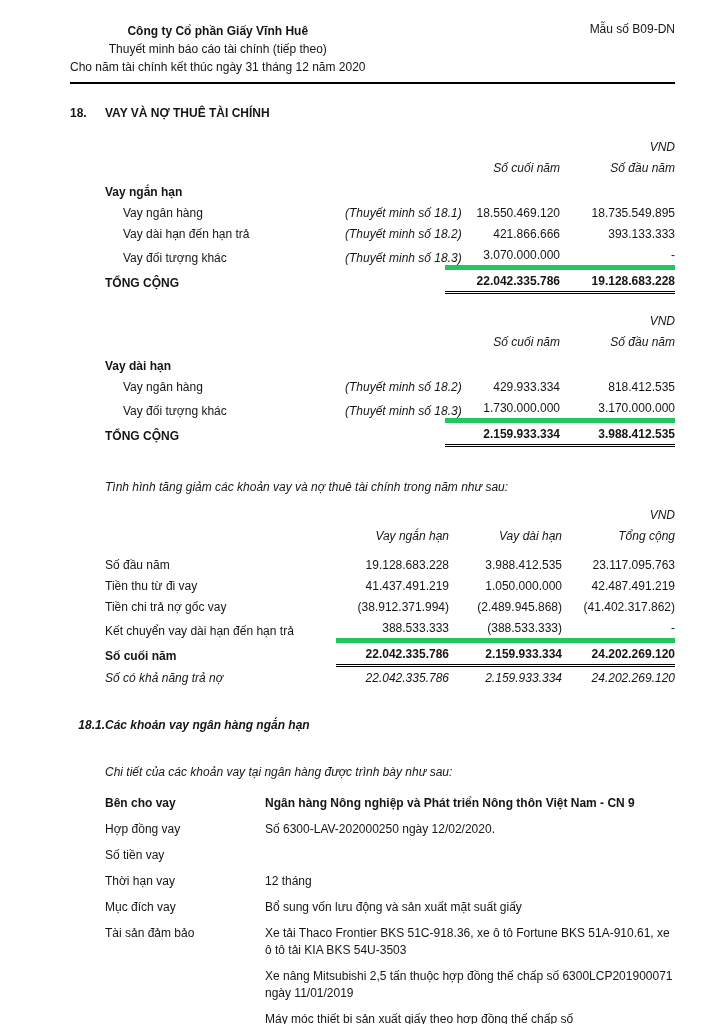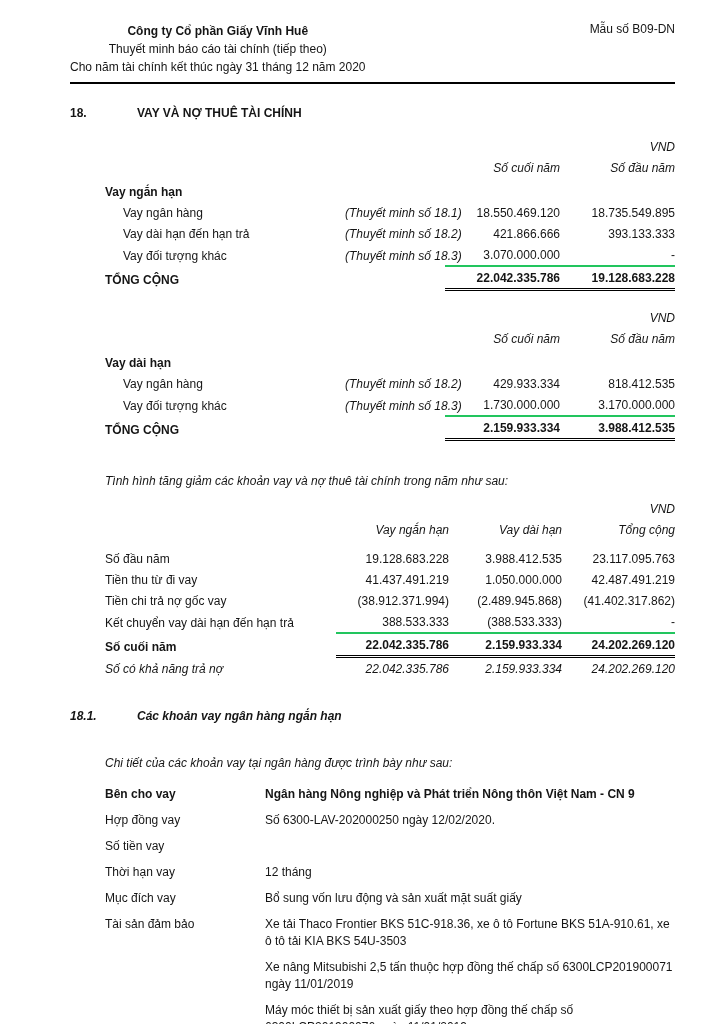--- a/index.html
+++ b/index.html
@@ -11,33 +11,33 @@
   }
   .page { padding:22px 49px 0 70px; }
 
   
   .doc-header { display:flex; justify-content:space-between; align-items:flex-start;
                 border-bottom:2px solid #000; padding-bottom:6px;text-align:center; }
   .doc-header .left div { line-height:18px; }
   .company { font-weight:bold; }
 
   
-  .sec-head { display:flex; margin-top:22px; font-weight:bold;gap:32px; }
+  .sec-head { display:flex; margin-top:22px; font-weight:bold; }
   .sec-head .no { width:35px; flex:0 0 35px; }
-  .sec-head.sub { font-style:italic; margin-top:30px; }
+  .sec-head.sub { font-style:italic; margin-top:30px;text-align:right; }
 
   .content { margin-left:35px; width:570px; }
 
   
   table { border-collapse:collapse; table-layout:fixed; width:570px; }
   td { padding:4px 0 3px 0; vertical-align:bottom; white-space:nowrap; overflow:visible; }
   .num { text-align:right; }
   .it  { font-style:italic; }
   .b   { font-weight:bold; }
-  .u   { border-bottom:2px solid #22c55e; }
+  .u   { border-bottom:5px solid #22c55e; }
   .uu  { border-bottom:3px double #000; }
   .vnd-row td { padding-top:8px; }
   .colhead td { padding-bottom:6px; }
   .gap td { padding-top:9px; }
 
   .loans { margin-top:12px; }
   .loans col.c1 { width:240px; } .loans col.c2 { width:100px; }
   .loans col.c3 { width:115px; } .loans col.c4 { width:115px; }
 
   .move { margin-top:4px; }

